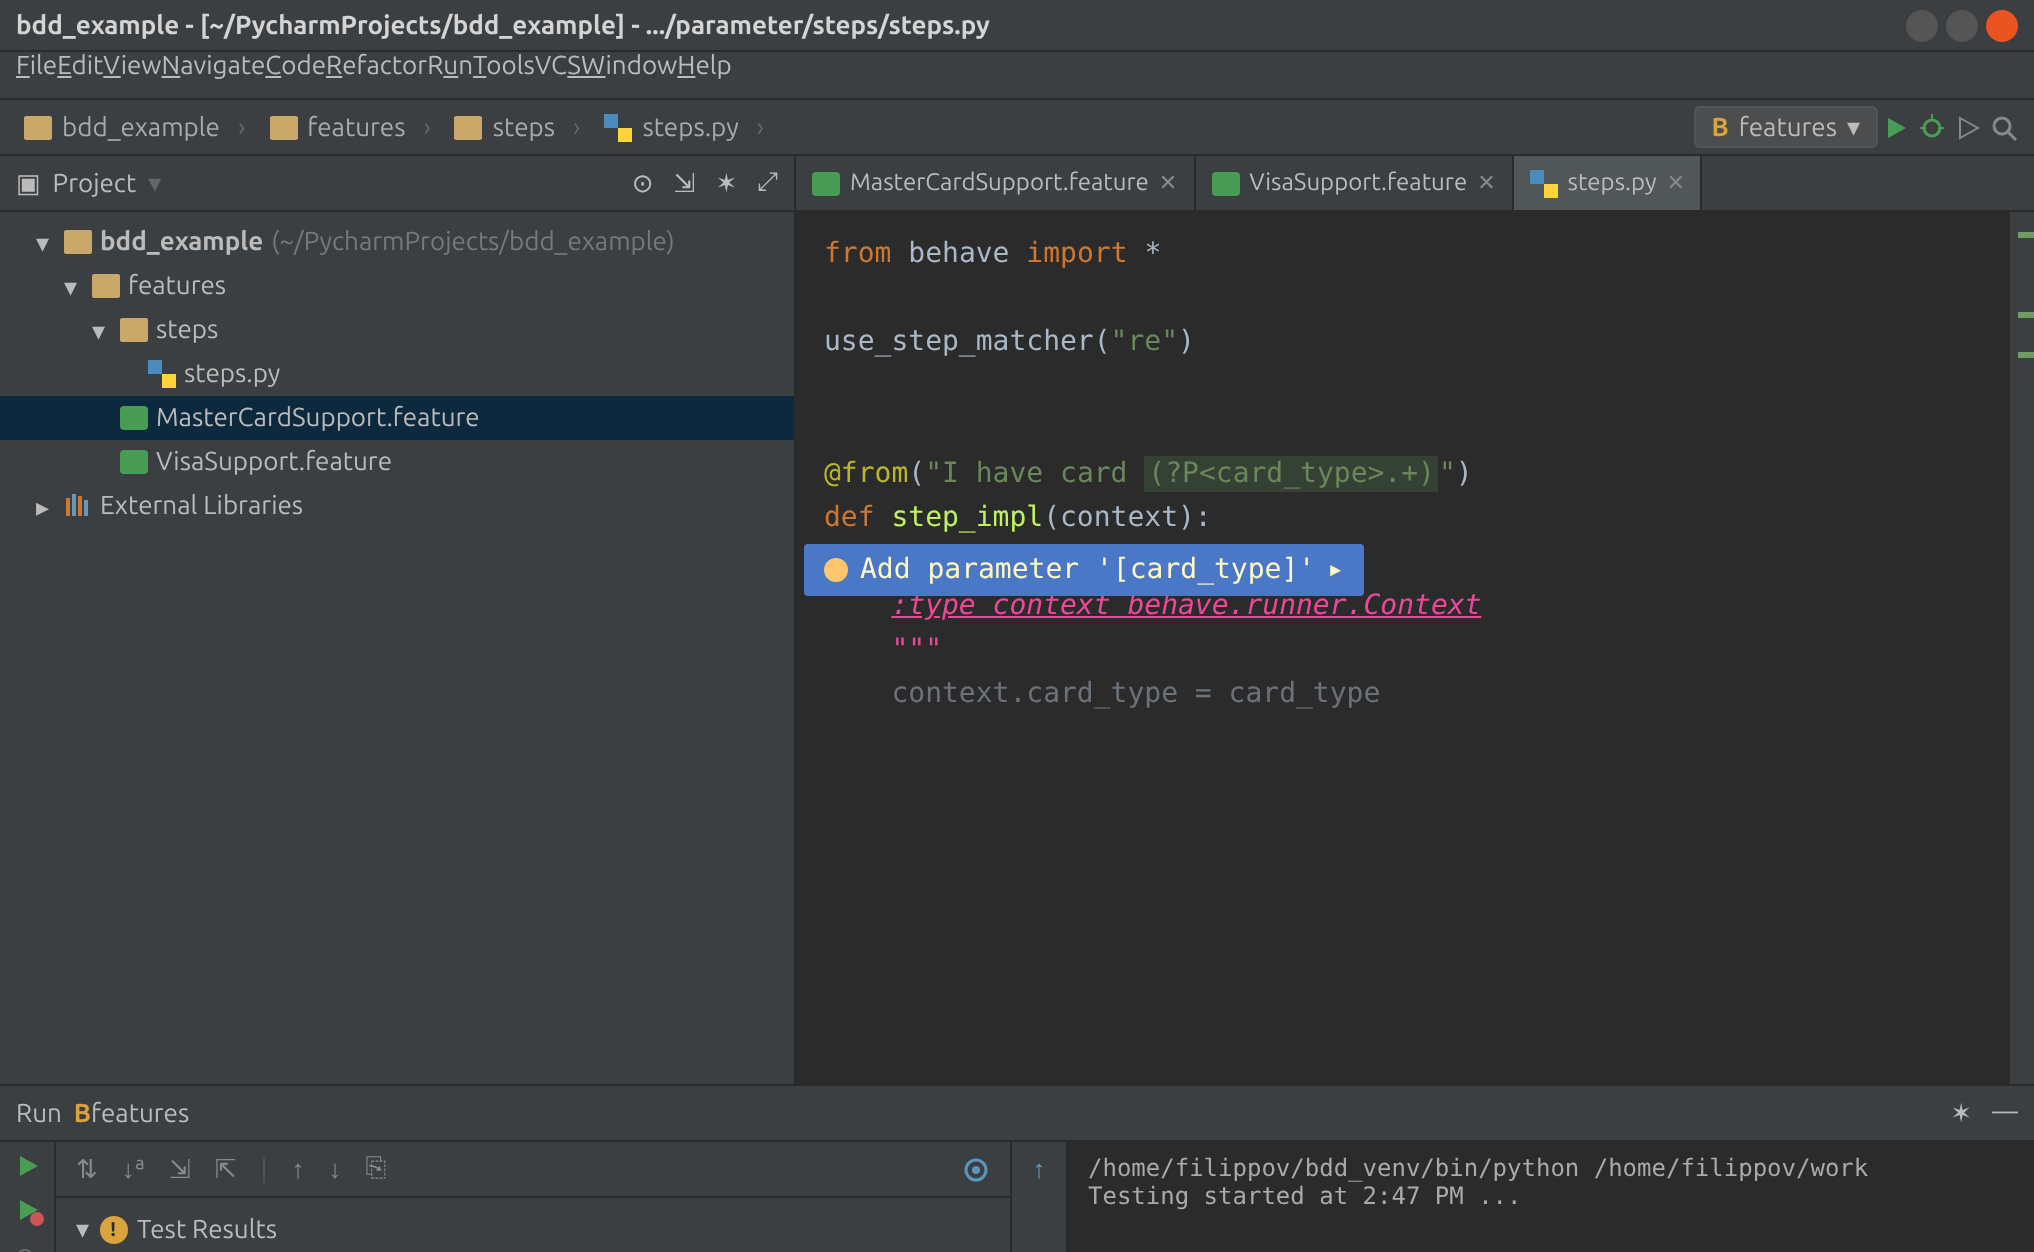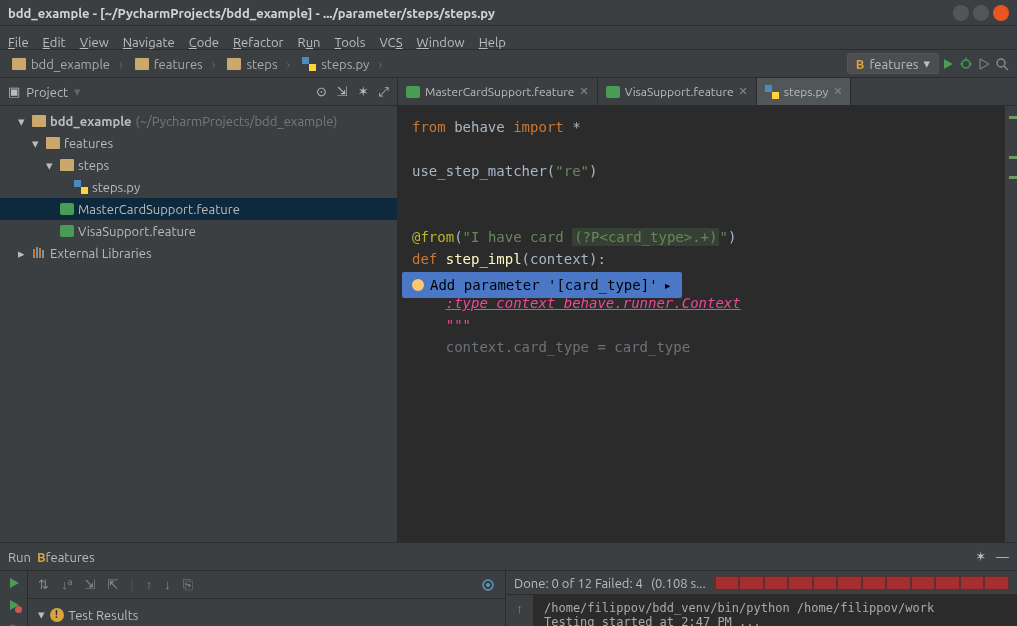--- a/index.html
+++ b/index.html
@@ -2,21 +2,21 @@
 <html><head>
 <meta charset="utf-8">
 <style>
 * { margin: 0; padding: 0; box-sizing: border-box; }
 body { font-family: Ubuntu, sans-serif; font-size: 13px; background: #3c3f41; color: #bbbbbb; width: 1017px; height: 626px; overflow: hidden; }
 .titlebar { background: #3c3f41; height: 26px; display: flex; align-items: center; padding: 0 8px; border-bottom: 1px solid #2b2b2b; }
 .titlebar .title { font-weight: bold; color: #d4d4d4; flex: 1; }
 .titlebar .wbtns { display: flex; gap: 4px; }
 .titlebar .wbtn { width: 16px; height: 16px; border-radius: 50%; display: inline-block; }
 .wbtn.min { background: #555; } .wbtn.max { background: #555; } .wbtn.cls { background: #e95420; }
-.menubar { height: 24px; display: flex; align-items: flex-end; padding: 0 8px; gap: 14px; border-bottom: 1px solid #2b2b2b; }
+.menubar { height: 24px; display: flex; align-items: flex-start; padding: 0 8px; border-bottom: 1px solid #2b2b2b; }
 .menubar span { color: #bbb; } .menubar span .u { text-decoration: underline; }
 .navbar { height: 28px; display: flex; align-items: center; border-bottom: 1px solid #2b2b2b; padding: 0 6px; }
 .crumb { display: flex; align-items: center; gap: 5px; padding: 2px 6px; color: #aaa; }
 .crumb:not(:last-child)::after { content: "›"; color: #666; margin-left: 4px; }
 .navbar .spacer { flex: 1; }
 .run-config { background: #4b4d4f; border: 1px solid #555; padding: 2px 8px; border-radius: 3px; display: flex; align-items: center; gap: 5px; }
 .nav-ico { width: 18px; height: 18px; display: inline-flex; align-items: center; justify-content: center; }
 .body { display: flex; height: 465px; border-bottom: 1px solid #2b2b2b; }
 .project-pane { width: 398px; border-right: 1px solid #2b2b2b; display: flex; flex-direction: column; }
 .pane-header { height: 28px; display: flex; align-items: center; padding: 0 8px; border-bottom: 1px solid #2b2b2b; }
@@ -33,22 +33,22 @@
 .indent1 { padding-left: 18px; } .indent2 { padding-left: 32px; } .indent3 { padding-left: 46px; } .indent4 { padding-left: 60px; }
 .editor-pane { flex: 1; display: flex; flex-direction: column; min-width: 0; }
 .tabs { display: flex; height: 28px; border-bottom: 1px solid #2b2b2b; background: #3c3f41; }
 .tab { display: flex; align-items: center; gap: 5px; padding: 0 8px; border-right: 1px solid #2b2b2b; font-size: 12px; }
 .tab.active { background: #515658; }
 .tab .xico { color: #888; font-size: 11px; }
 .editor { flex: 1; background: #2b2b2b; padding: 10px 0 10px 14px; font-family: "DejaVu Sans Mono", monospace; font-size: 14px; line-height: 22px; position: relative; overflow: hidden; }
 .gutter-r { position: absolute; right: 0; top: 0; bottom: 0; width: 12px; background: #3c3f41; }
 .gutter-r .mark { position: absolute; right: 0; width: 8px; height: 3px; background: #6e9c5e; }
 .code-line { white-space: pre; }
-.kw { color: #cc7832; } .str { color: #6a8759; } .fn { color: #fef9c3; } .pre { color: #bbb529; } .txt { color: #a9b7c6; } .doc { color: #ec4899; font-style: italic; } .bg-hl { background: #344134; padding: 1px 2px; }
-.quickfix { position: absolute; left: 4px; top: 166px; background: #4a78c7; color: #000000; padding: 2px 10px; border-radius: 2px; display: flex; align-items: center; gap: 6px; }
+.kw { color: #cc7832; } .str { color: #6a8759; } .fn { color: #bef264; } .pre { color: #bbb529; } .txt { color: #a9b7c6; } .doc { color: #ec4899; font-style: italic; } .bg-hl { background: #344134; padding: 1px 2px; }
+.quickfix { position: absolute; left: 4px; top: 166px; background: #4a78c7; color: #fef9c3; padding: 2px 10px; border-radius: 2px; display: flex; align-items: center; gap: 6px; }
 .bulb { width: 12px; height: 12px; background: #ffc66d; border-radius: 50%; }
 .run-head { height: 28px; display: flex; align-items: center; padding: 0 8px; border-bottom: 1px solid #2b2b2b; }
 .run-body { height: 178px; display: flex; }
 .run-gutter { width: 28px; display: flex; flex-direction: column; align-items: center; padding-top: 6px; gap: 10px; border-right: 1px solid #2b2b2b; }
 .run-tests { flex: 1; display: flex; min-width: 0; }
 .test-tree { width: 478px; border-right: 1px solid #2b2b2b; display: flex; flex-direction: column; }
 .test-tools { height: 28px; display: flex; align-items: center; gap: 12px; padding: 0 10px; border-bottom: 1px solid #2b2b2b; }
 .test-tree-body { padding: 6px 0; }
 .test-row { display: flex; align-items: center; gap: 5px; padding: 2px 10px; }
 .yellow-circle { width: 14px; height: 14px; background: #d9a33e; border-radius: 50%; display: inline-flex; align-items: center; justify-content: center; color: #2b2b2b; font-size: 10px; font-weight: bold; }
@@ -297,38 +297,20 @@
         <div class="test-row">
             <span class="arrow">▾</span>
             <span class="yellow-circle">!</span>
             <span>Test Results</span>
           </div>
         <div class="test-row" style="padding-left:30px"></div>
 
       </div>
     </div>
     <div class="test-out">
-      <div class="test-stat">
-        <span>Done: 0 of 12  Failed: 4</span>
-        <span>(0.108 s...</span>
-        <div class="progress">
-          <div class="progress-seg"></div>
-            <div class="progress-seg"></div>
-            <div class="progress-seg"></div>
-            <div class="progress-seg"></div>
-            <div class="progress-seg"></div>
-            <div class="progress-seg"></div>
-            <div class="progress-seg"></div>
-            <div class="progress-seg"></div>
-            <div class="progress-seg"></div>
-            <div class="progress-seg"></div>
-            <div class="progress-seg"></div>
-            <div class="progress-seg"></div>
-        </div>
-      </div>
       <div class="out-body">
         <div class="out-gutter">
           <span style="color:#5996bd">↑</span>
 
         </div>
         <div class="test-console">
           <div class="console-txt">/home/filippov/bdd_venv/bin/python /home/filippov/work</div>
           <div class="console-txt">Testing started at 2:47 PM ...</div>
 
         </div>

